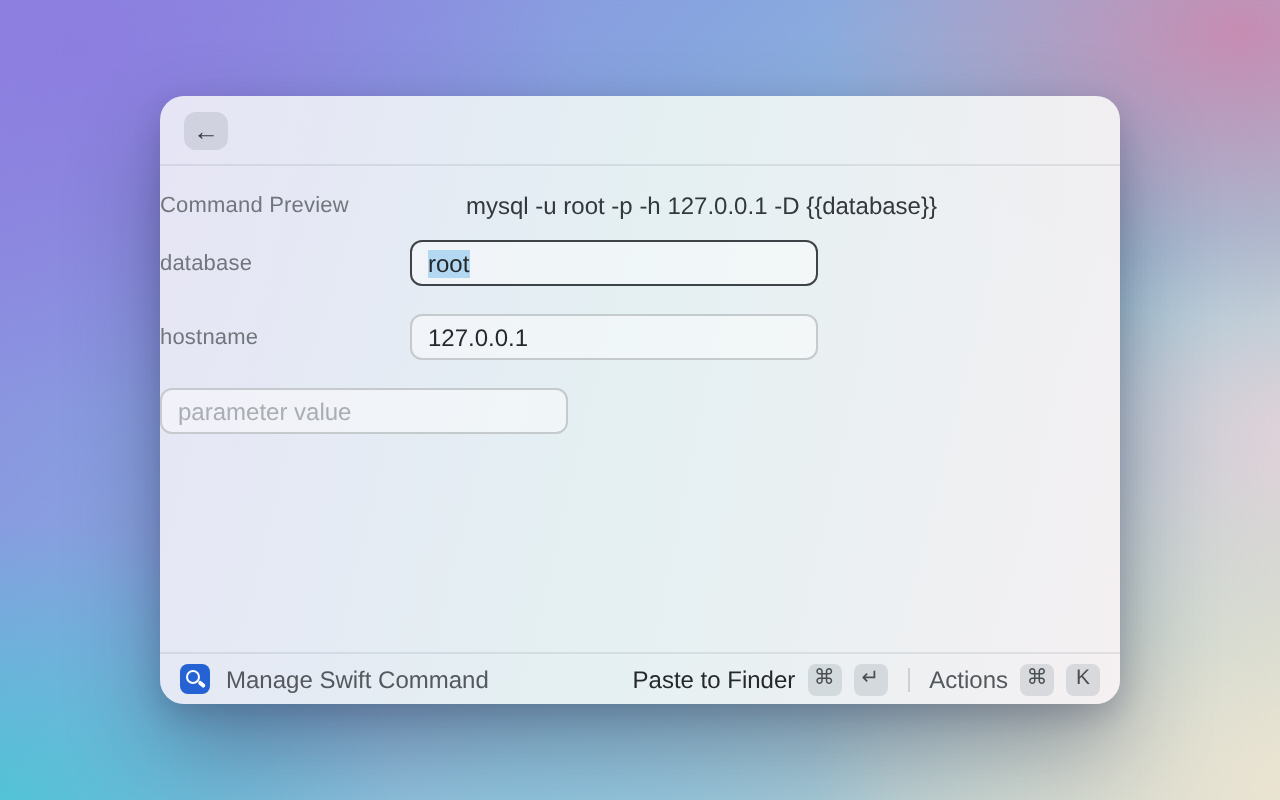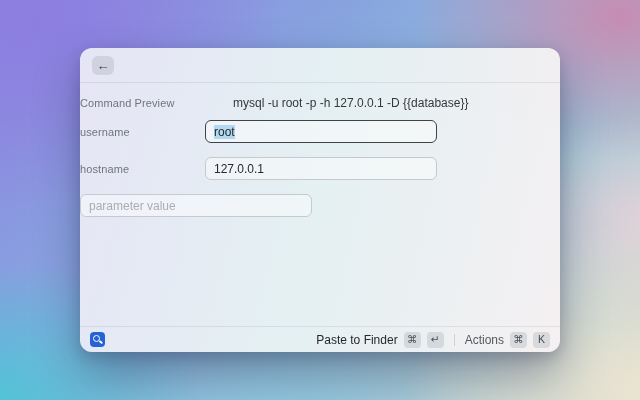--- a/index.html
+++ b/index.html
@@ -41,21 +41,21 @@
   .content { flex: 1 1 auto; padding-top: 13px; }
   .row { display: flex; align-items: center; margin-bottom: 14px; }
   .row-label {
     width: 110px; flex: 0 0 110px; text-align: left; margin-right: 15px;
     font-size: 11px; color: #70767b; letter-spacing: 0.1px;
   }
   .preview-row { margin-bottom: 10px; min-height: 14px; }
   .preview-value { font-size: 12px; color: #33383c; padding-left: 28px; }
 
   .field {
-    width: 232px; height: 23px; border-radius: 6px;
+    width: 204px; height: 23px; border-radius: 6px;
     background: rgba(255,255,255,0.45);
     border: 1px solid #c5cacd;
     display: flex; align-items: center; padding: 0 8px;
     font-size: 12px; color: #26292c; cursor: text;
   }
   .field.focused { border: 1.5px solid #3e4347; }
   .selected-text { background: #b3d8f1; }
   .placeholder { color: #a9aeb3; }
 
   .win-footer {
@@ -106,21 +106,21 @@
   </div>
 
   <div class="content">
 
     <div class="row preview-row">
       <div class="row-label">Command Preview</div>
       <div class="preview-value">mysql -u root -p -h 127.0.0.1 -D {{database}}</div>
     </div>
 
     <div class="row">
-      <div class="row-label">username</div>
+      <div class="row-label">database</div>
       <div class="field focused">
         <span class="selected-text">root</span>
       </div>
     </div>
 
     <div class="row">
       <div class="row-label">hostname</div>
       <div class="field">
         <span>127.0.0.1</span>
       </div>
@@ -133,20 +133,21 @@
     </div>
 
   </div>
 
   <div class="win-footer">
     <div class="footer-left">
       <div class="app-icon">
         <div class="ring"></div>
         <div class="tail"></div>
       </div>
+      <span>Manage Swift Command</span>
     </div>
     <div class="footer-right">
       <span class="action-primary">Paste to Finder</span>
       <span class="keycap">⌘</span>
       <span class="keycap">↵</span>
       <span class="footer-divider"></span>
       <span>Actions</span>
       <span class="keycap">⌘</span>
       <span class="keycap">K</span>
     </div>

